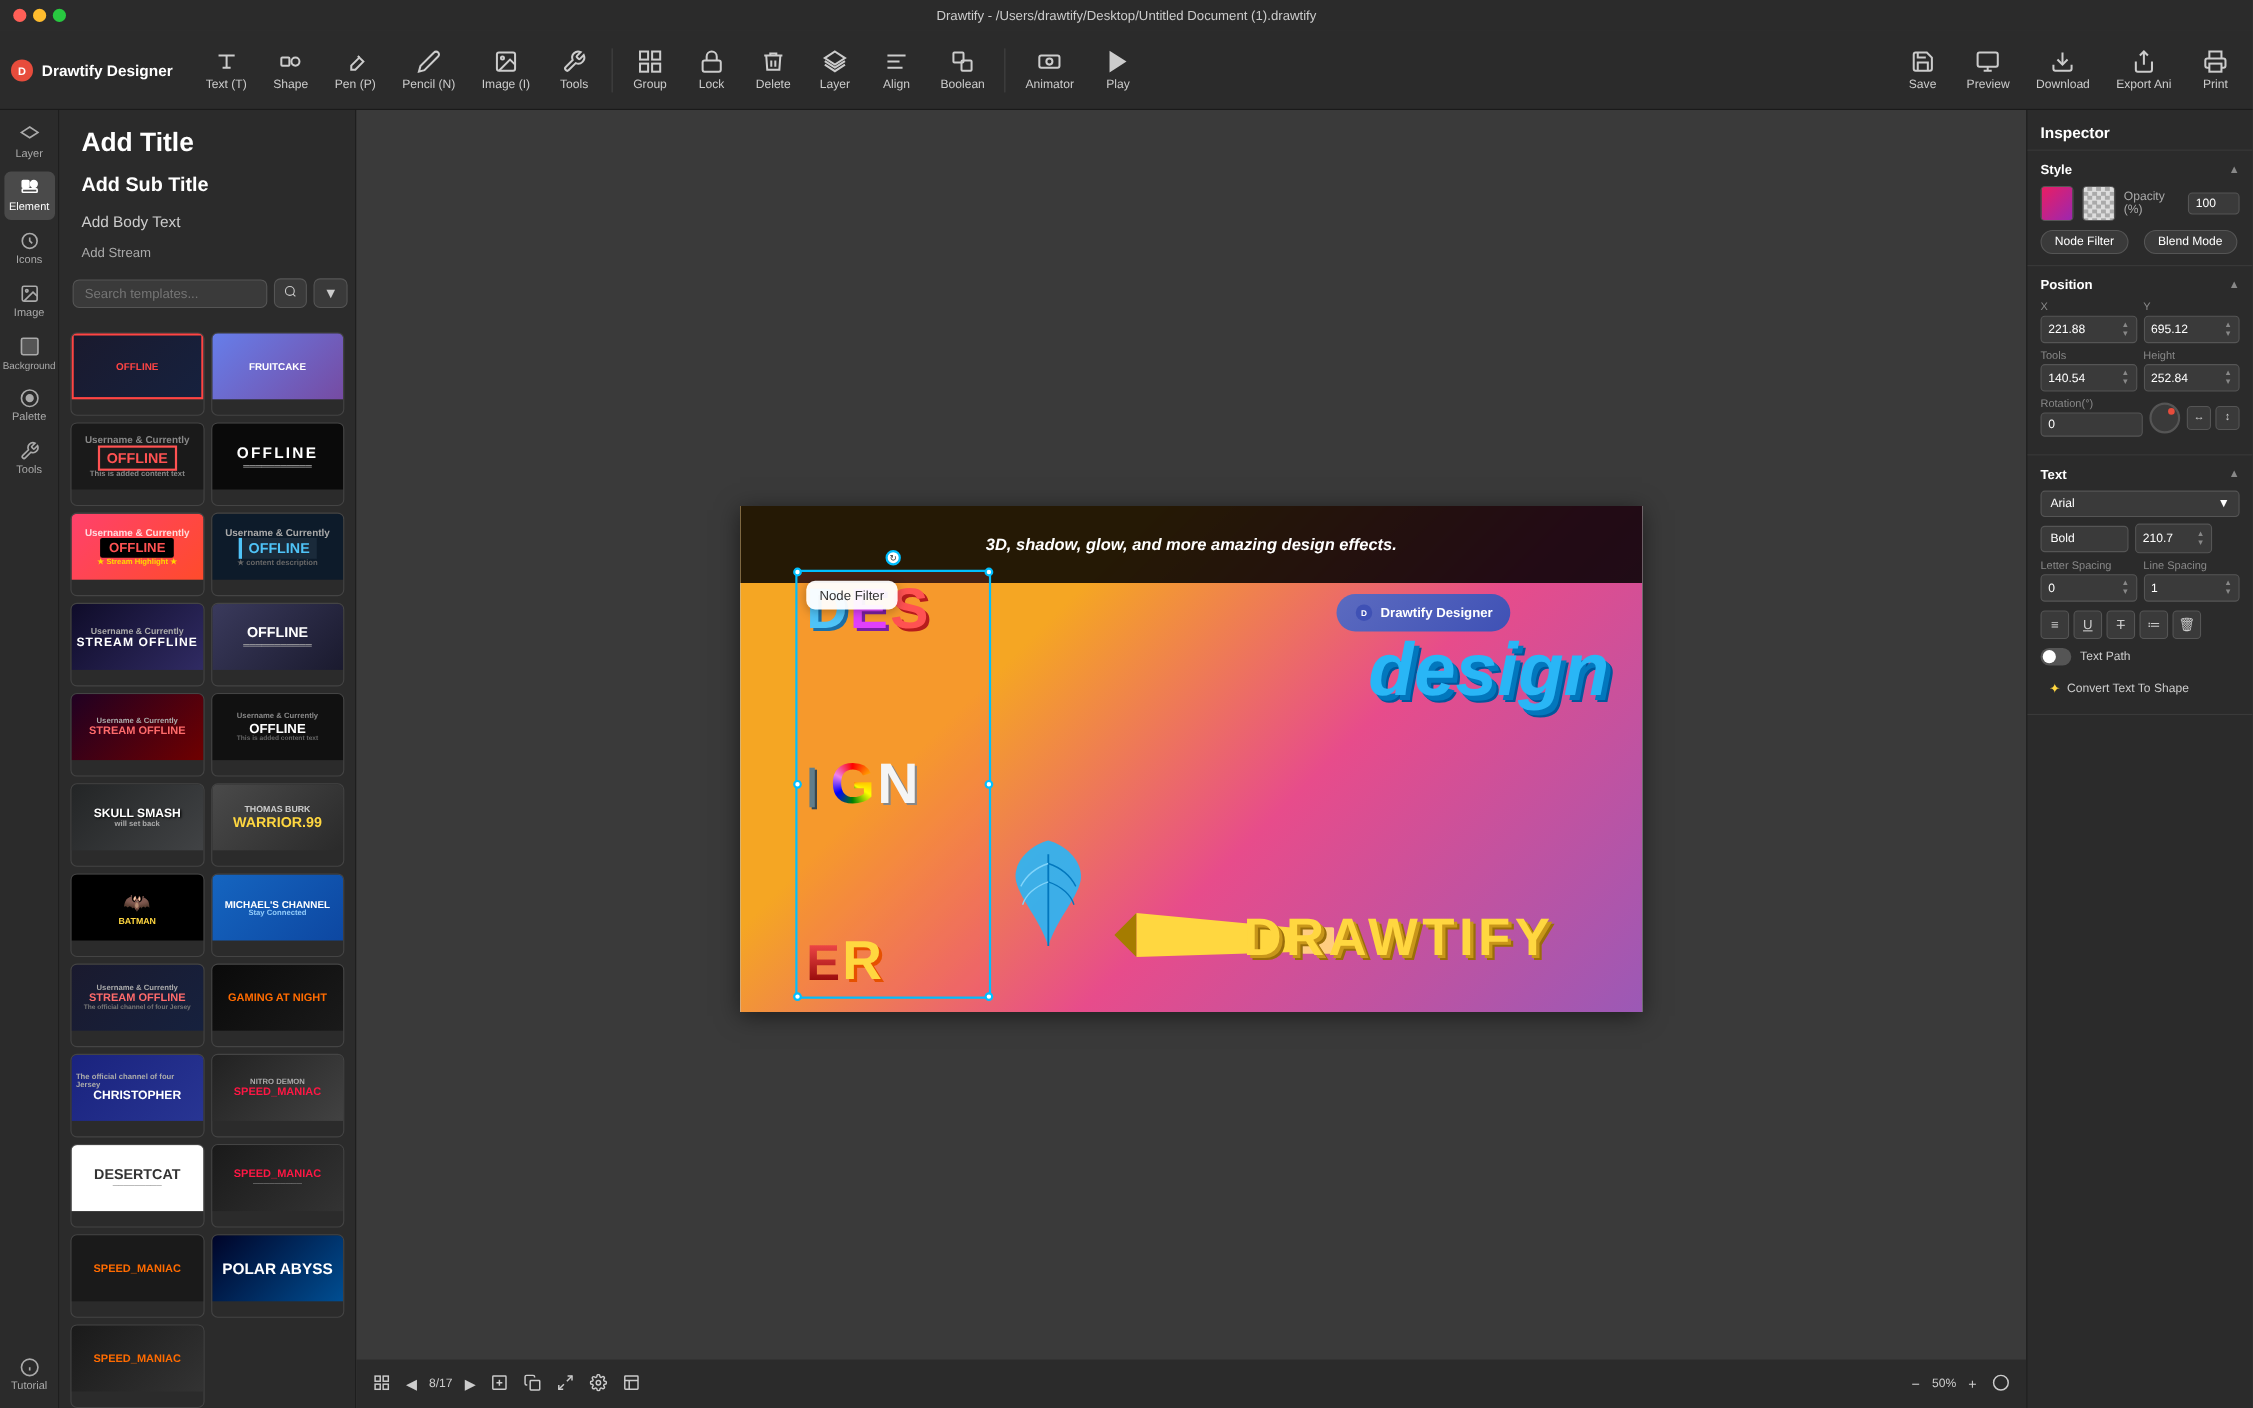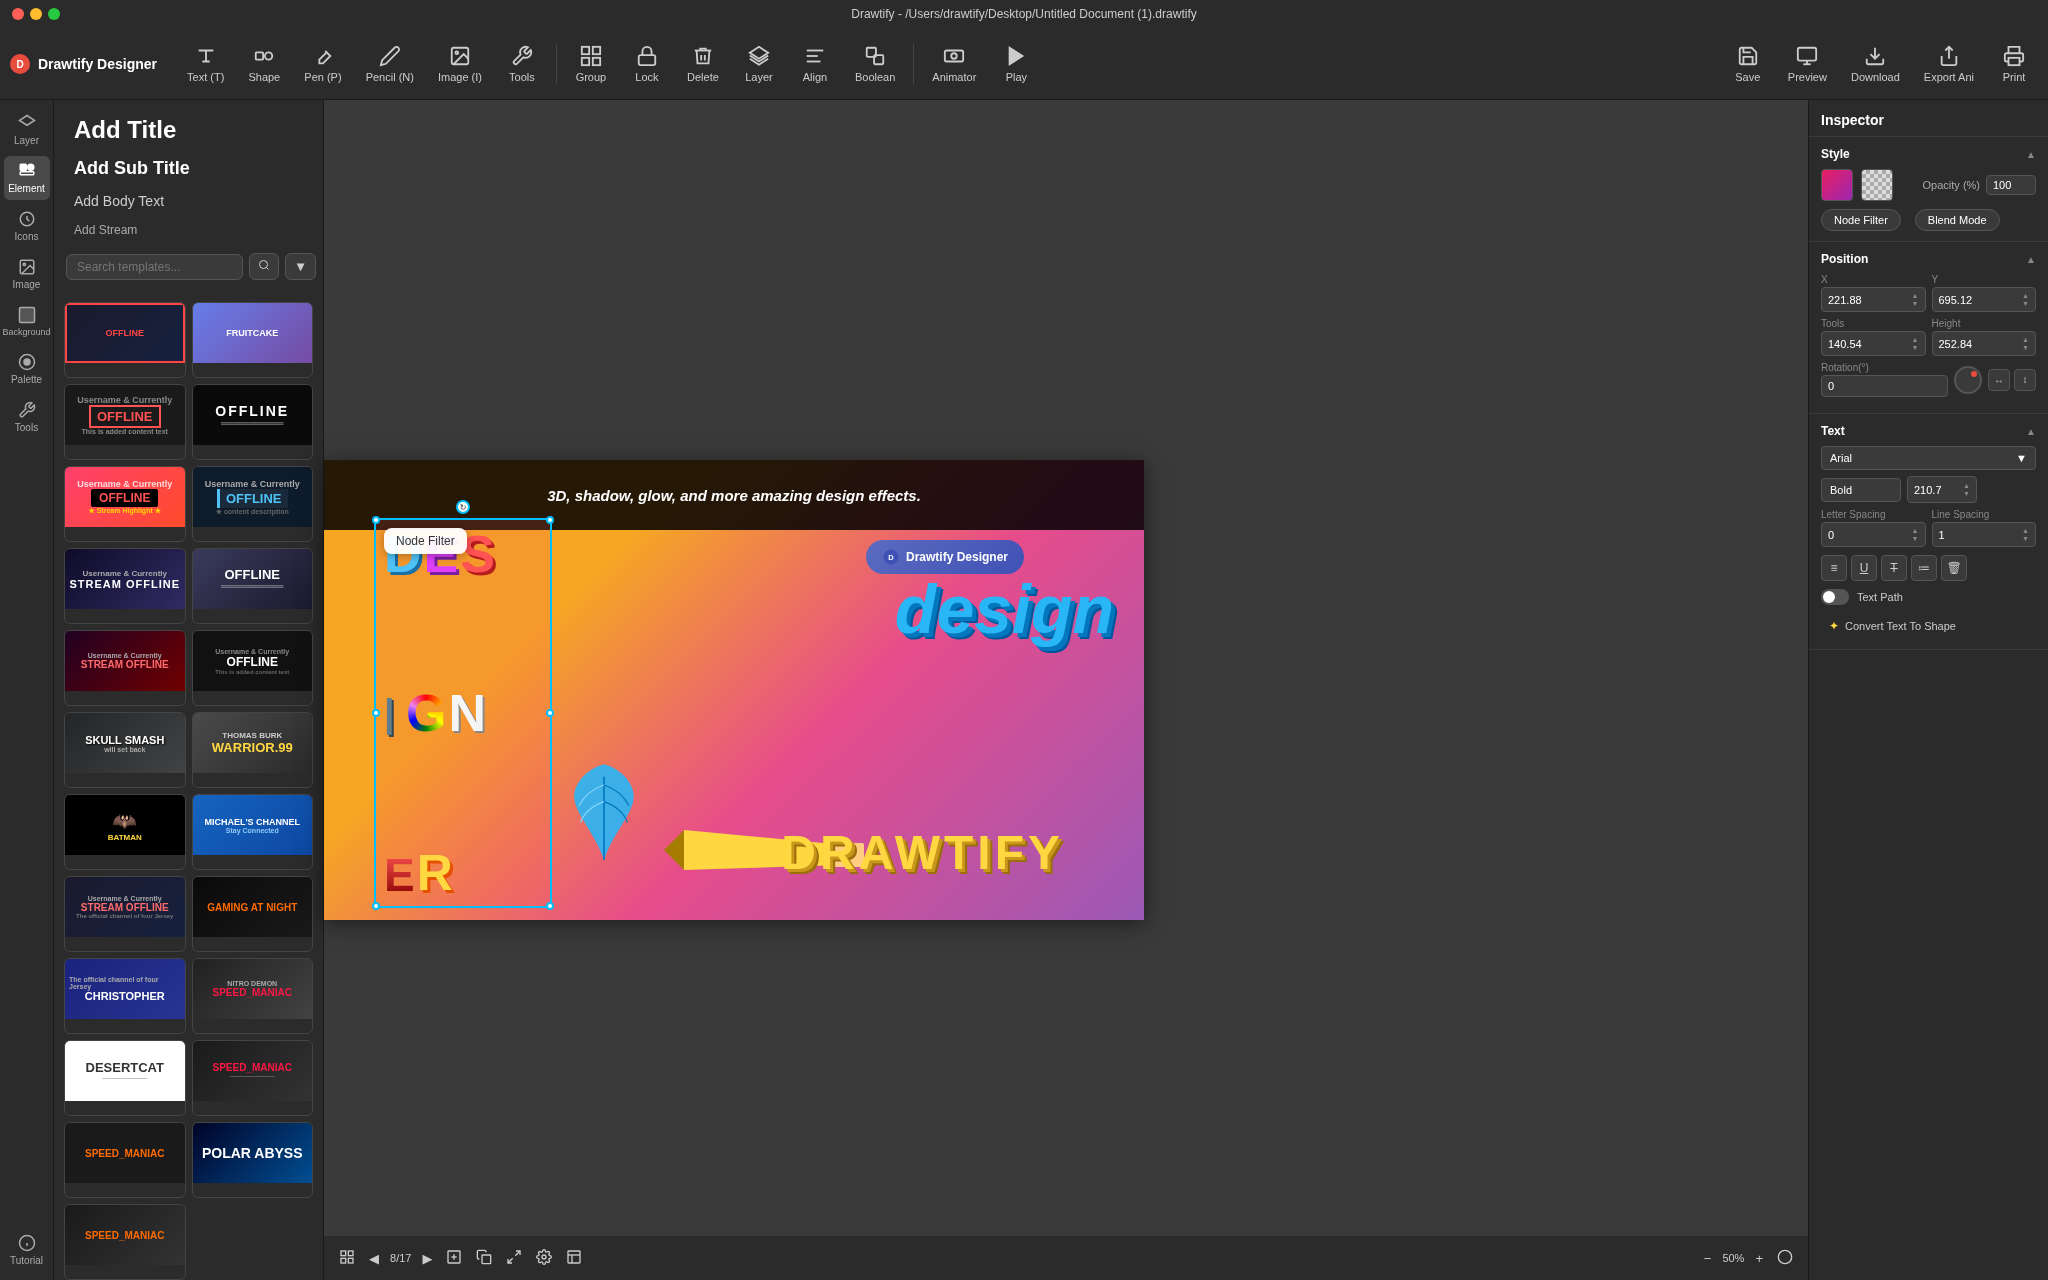--- a/index.html
+++ b/index.html
@@ -190,20 +190,21 @@
     .tmpl-speed3 { background: #1a1a1a; color: #ff6b00; font-size: 8px; }
     .tmpl-polar { background: linear-gradient(135deg, #000428, #004e92); color: #fff; }
     .tmpl-speed4 { background: linear-gradient(135deg, #1a1a1a, #333); color: #ff6b00; font-size: 8px; }
 
     
     .canvas-area {
       flex: 1;
       background: #3a3a3a;
       display: flex;
       flex-direction: column;
+      align-items: center;
       justify-content: center;
       position: relative;
     }
     .canvas-container {
       background: #fff;
       width: 820px;
       height: 460px;
       position: relative;
       box-shadow: 0 4px 20px rgba(0,0,0,0.5);
       overflow: hidden;
@@ -646,21 +647,21 @@
       cursor: pointer;
       font-size: 11px;
       color: #ccc;
     }
     .convert-star { color: #ffd740; font-size: 12px; }
 
     
     .collapse-arrow { color: #888; font-size: 10px; }
 
     .inspector-panel {
-      width: 240px;
+      width: 206px;
       background: #2b2b2b;
       border-left: 1px solid #1a1a1a;
       overflow-y: auto;
     }
   </style>
 </head>
 <body>
 
 <div class="titlebar">
   <div class="titlebar-dots">

